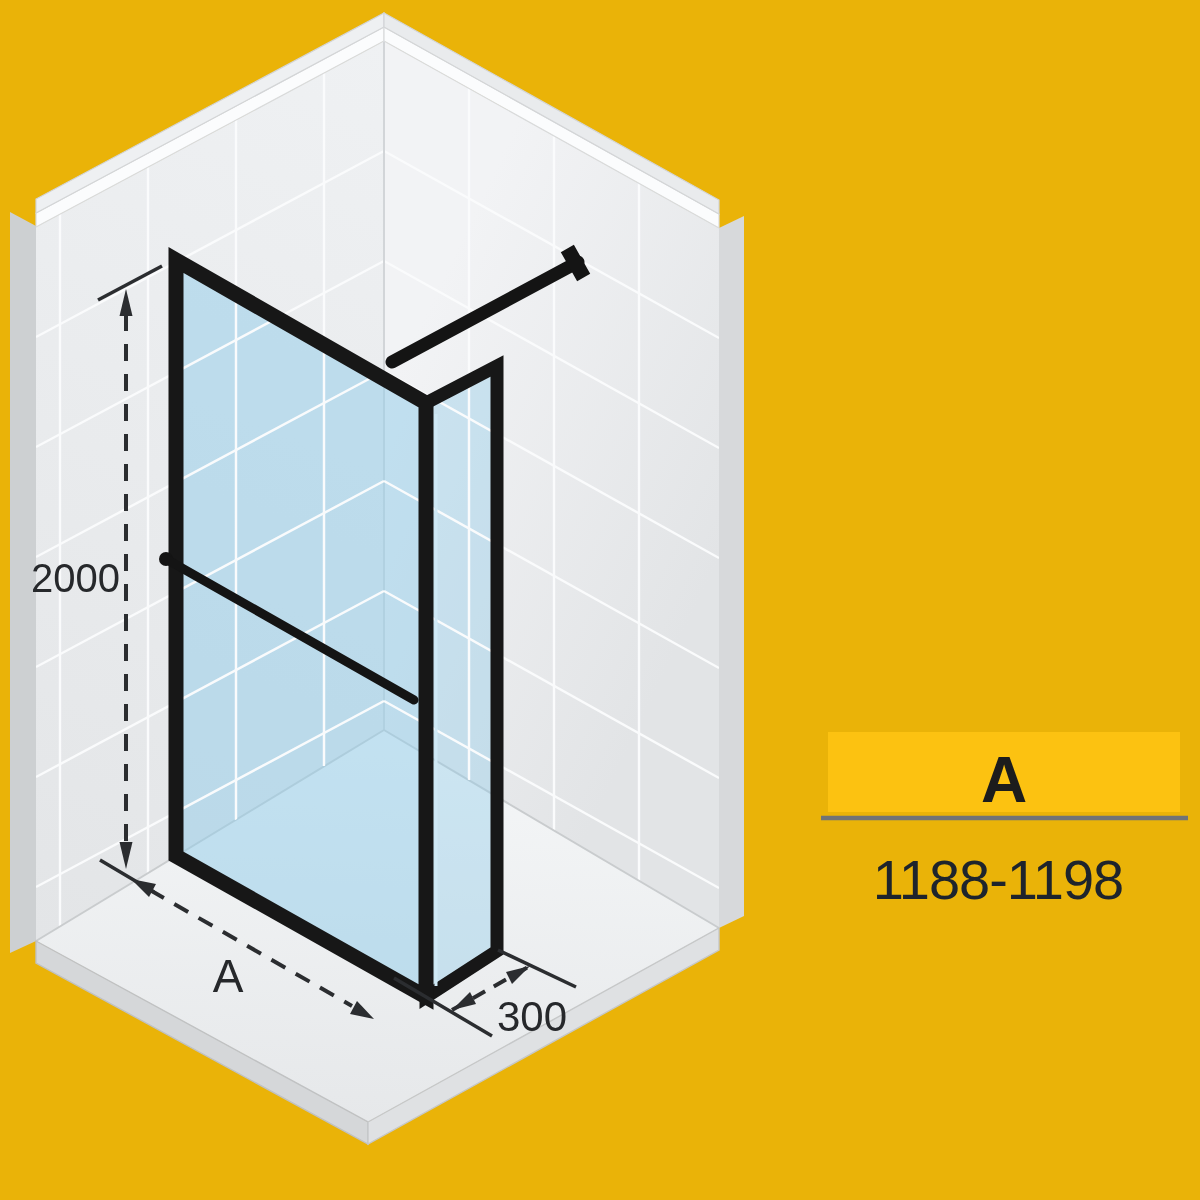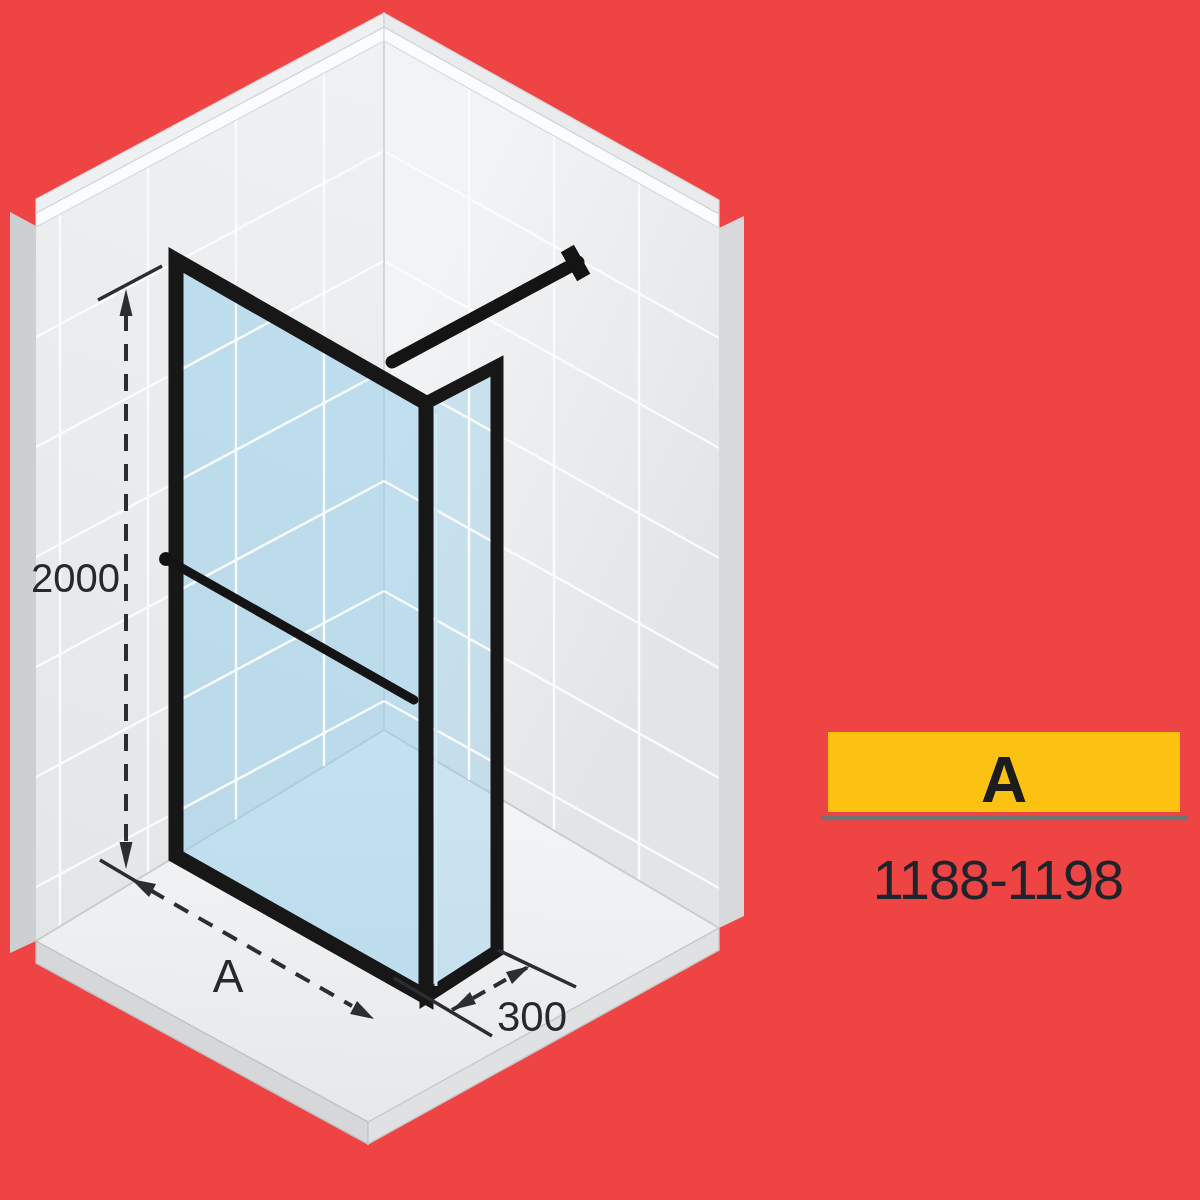--- a/index.html
+++ b/index.html
@@ -1,16 +1,16 @@
 <!DOCTYPE html>
 <html><head>
 <meta charset="utf-8">
 <style>
   html,body{margin:0;padding:0;background:#ffffff;}
-  .stage{position:relative;width:1200px;height:1200px;background:#ef4444;overflow:hidden;
+  .stage{position:relative;width:1200px;height:1200px;background:#eab308;overflow:hidden;
          font-family:"Liberation Sans", sans-serif;}
   svg{display:block;}
   text{font-family:"Liberation Sans", sans-serif;}
   .dim-text{fill:#26282b;}
   .range-text{fill:#1e242c;letter-spacing:-1px;}
   .badge-letter{fill:#1c1c1c;font-weight:bold;}
 </style>
 </head>
 <body>
 

